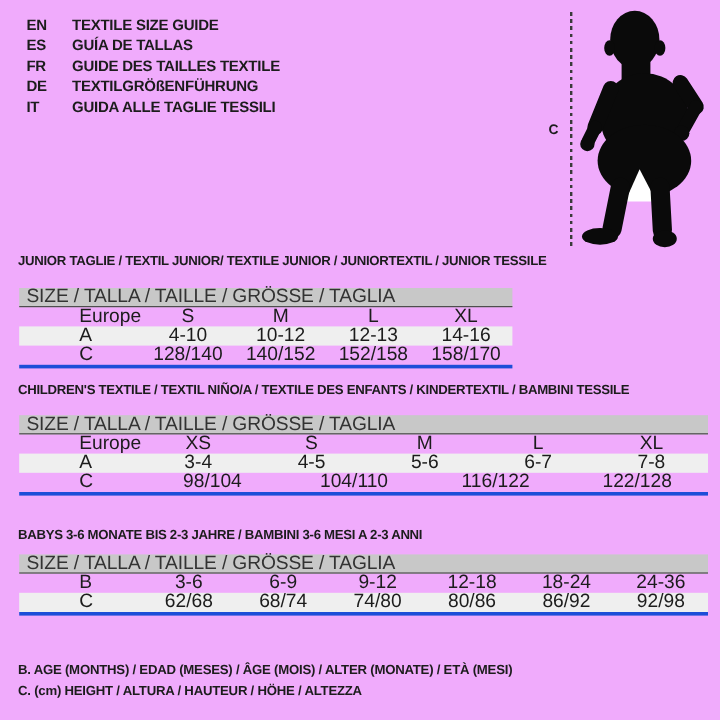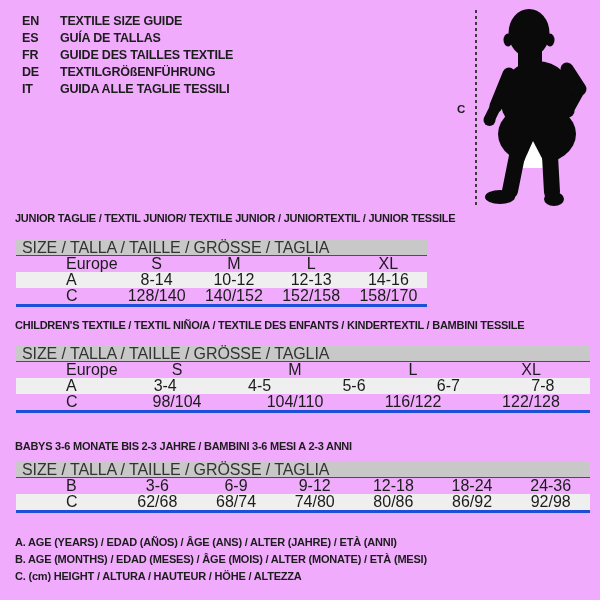--- a/index.html
+++ b/index.html
@@ -95,39 +95,40 @@
       <div class="thead">SIZE / TALLA / TAILLE / GRÖSSE / TAGLIA</div>
       <div class="trow">
         <div class="tlabel">Europe</div>
         <div class="tcell">S</div>
         <div class="tcell">M</div>
         <div class="tcell">L</div>
         <div class="tcell">XL</div>
       </div>
       <div class="trow alt">
         <div class="tlabel">A</div>
-        <div class="tcell">8-14</div>
+        <div class="tcell">4-10</div>
         <div class="tcell">10-12</div>
         <div class="tcell">12-13</div>
         <div class="tcell">14-16</div>
       </div>
       <div class="trow">
         <div class="tlabel">C</div>
         <div class="tcell">128/140</div>
         <div class="tcell">140/152</div>
         <div class="tcell">152/158</div>
         <div class="tcell">158/170</div>
       </div>
     </div>
 
   <div class="tbl-title" style="top:319px;">CHILDREN'S TEXTILE / TEXTIL NIÑO/A / TEXTILE DES ENFANTS / KINDERTEXTIL / BAMBINI TESSILE</div>
   <div class="table" style="top:346px; width:574px;">
       <div class="thead">SIZE / TALLA / TAILLE / GRÖSSE / TAGLIA</div>
       <div class="trow">
         <div class="tlabel">Europe</div>
+        <div class="tcell">XS</div>
         <div class="tcell">S</div>
         <div class="tcell">M</div>
         <div class="tcell">L</div>
         <div class="tcell">XL</div>
       </div>
       <div class="trow alt">
         <div class="tlabel">A</div>
         <div class="tcell">3-4</div>
         <div class="tcell">4-5</div>
         <div class="tcell">5-6</div>
@@ -159,17 +160,16 @@
         <div class="tlabel">C</div>
         <div class="tcell">62/68</div>
         <div class="tcell">68/74</div>
         <div class="tcell">74/80</div>
         <div class="tcell">80/86</div>
         <div class="tcell">86/92</div>
         <div class="tcell">92/98</div>
       </div>
     </div>
 
-  <div class="note" style="top:536px;">A. AGE (YEARS) / EDAD (AÑOS) / ÂGE (ANS) / ALTER (JAHRE) / ETÀ (ANNI)</div>
   <div class="note" style="top:553px;">B. AGE (MONTHS) / EDAD (MESES) / ÂGE (MOIS) / ALTER (MONATE) / ETÀ (MESI)</div>
   <div class="note" style="top:570px;">C. (cm) HEIGHT / ALTURA / HAUTEUR / HÖHE / ALTEZZA</div>
 
 </div>
 
 </body></html>

